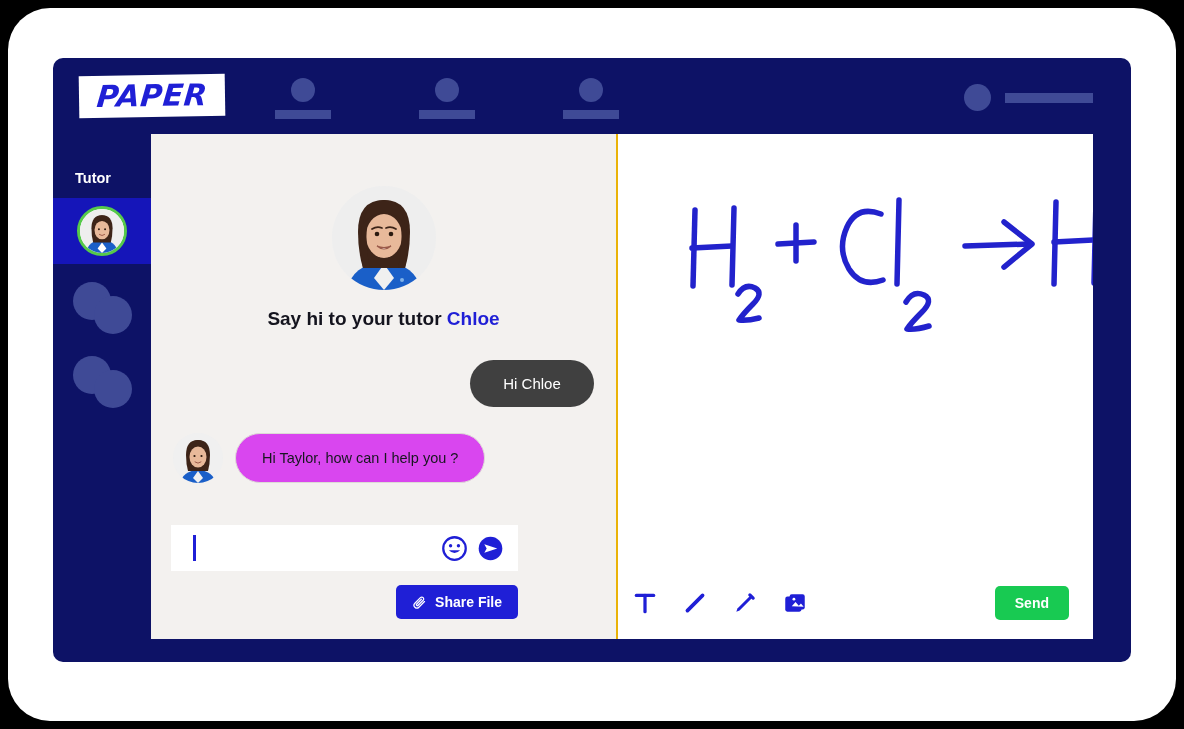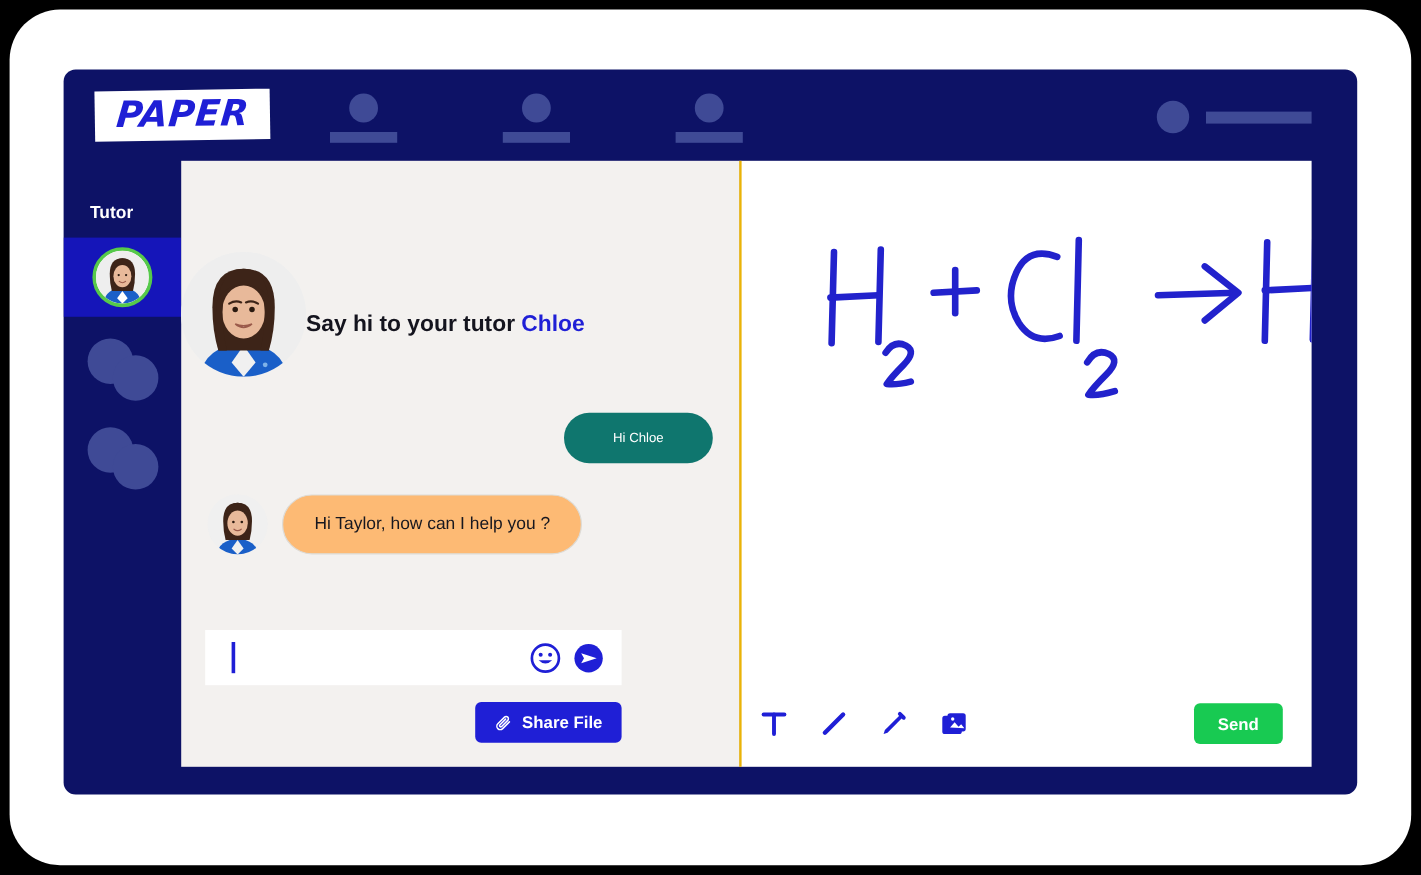--- a/index.html
+++ b/index.html
@@ -188,23 +188,23 @@
     top: 76px;
     width: 477px;
     height: 505px;
     background: #ffffff;
     border-left: 2px solid #eab308;
     box-sizing: border-box;
   }
 
   
   .greeting {
-    padding-top: 76px;
-    display: flex;
-    flex-direction: row;
+    padding-top: 52px;
+    display: flex;
+    flex-direction: column;
     align-items: center;
   }
   .greet-avatar {
     width: 104px;
     height: 104px;
     border-radius: 50%;
     overflow: hidden;
     background: #efefef;
   }
   .greet-text {
@@ -216,38 +216,38 @@
   .greet-text .accent { color: #1f1fd6; }
 
   .msg-row {
     display: flex;
     padding: 0 22px;
   }
   .msg-row.out { justify-content: flex-end; margin-top: 30px; }
   .msg-row.in  { justify-content: flex-start; margin-top: 26px; align-items: center; gap: 12px; }
 
   .bubble-out {
-    background: #0f766e;
+    background: #404040;
     color: #ffffff;
-    font-size: 11px;
+    font-size: 15px;
     padding: 15px 30px;
     border-radius: 26px;
     min-width: 64px;
     text-align: center;
   }
   .msg-avatar {
     width: 50px;
     height: 50px;
     border-radius: 50%;
     overflow: hidden;
     background: #efefef;
     flex: none;
   }
   .bubble-in {
-    background: #fdba74;
+    background: #d946ef;
     color: #17171f;
     font-size: 14.5px;
     padding: 16px 26px;
     border-radius: 26px;
     border: 1px solid #dddbd6;
   }
 
   
   .composer {
     position: absolute;

